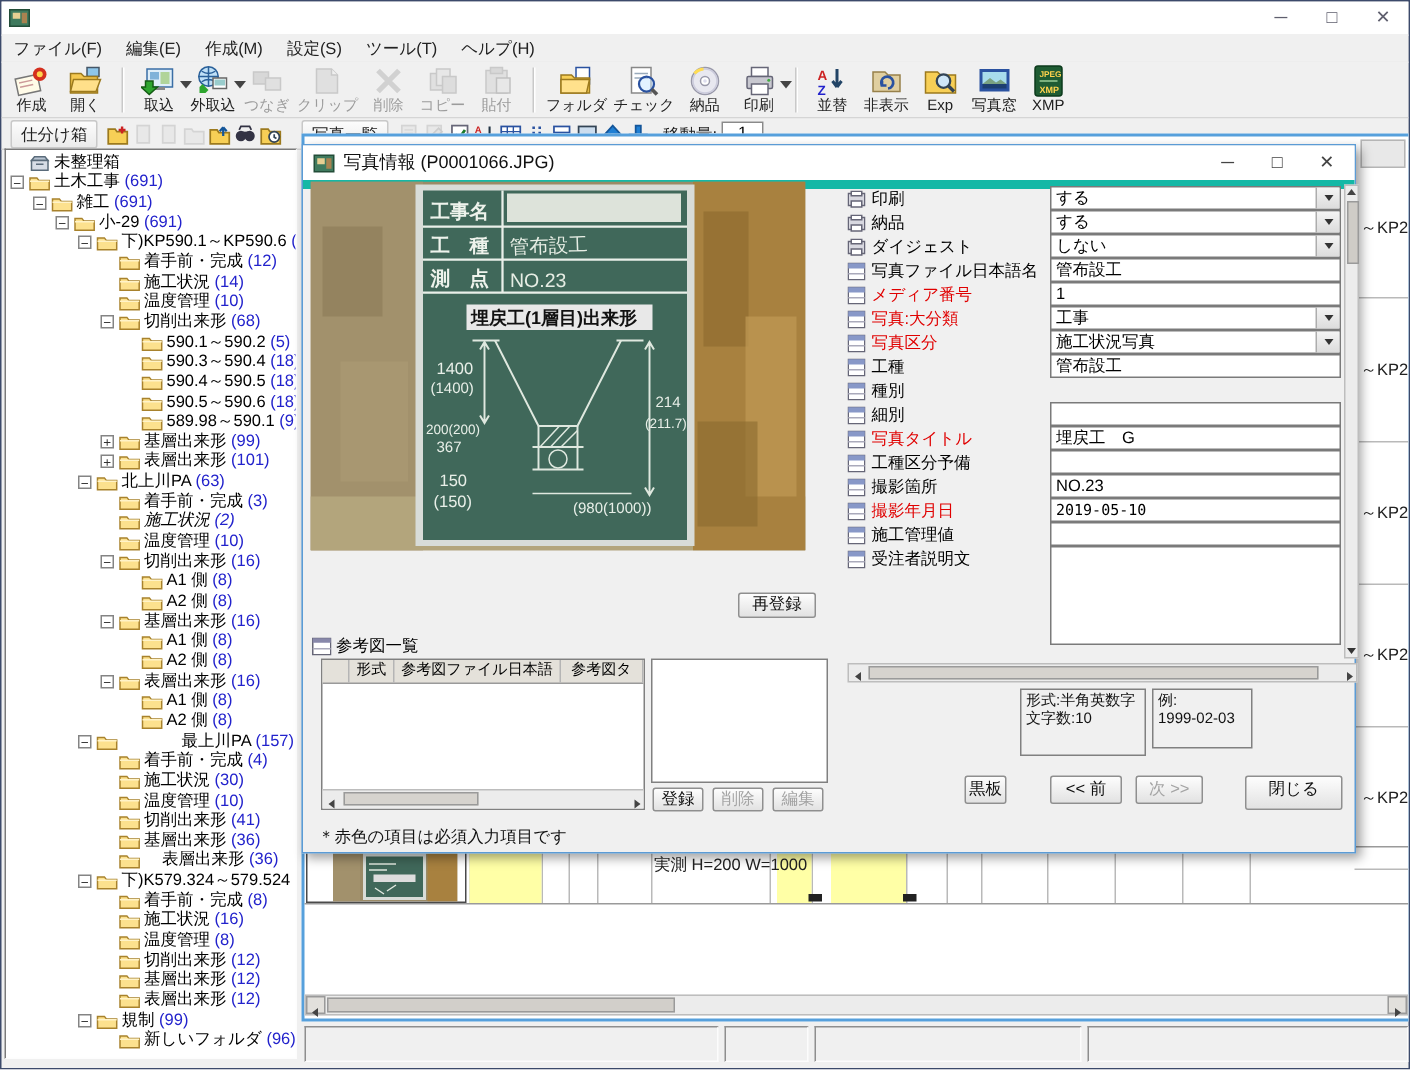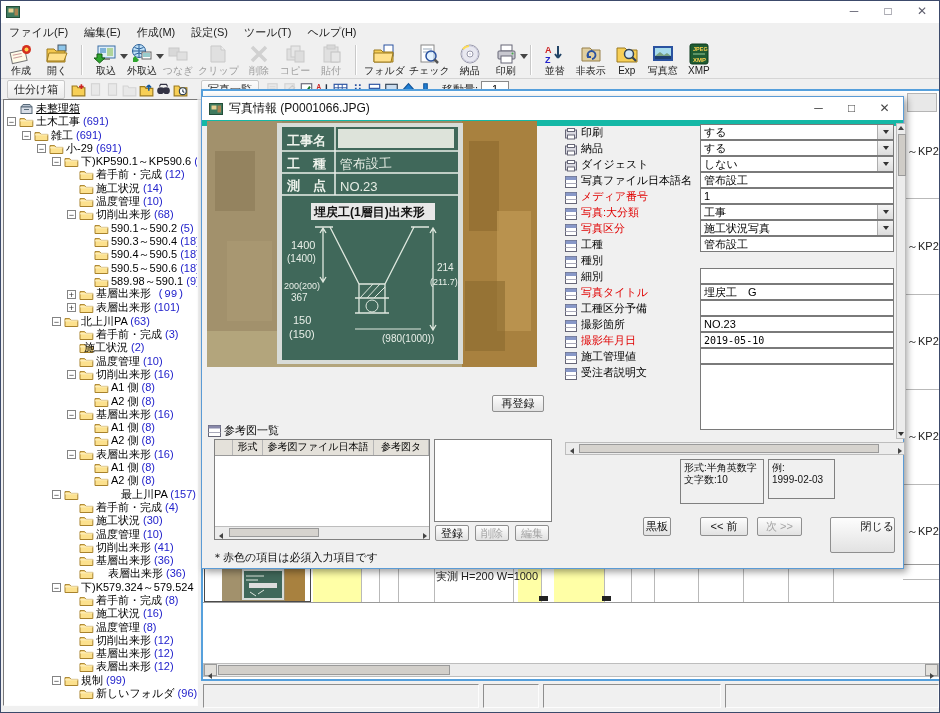--- a/index.html
+++ b/index.html
@@ -368,21 +368,21 @@
     </div>
   </div>
 
   <div class="treepane" id="treepane">
       <div class="trow">
         <span class="ticon2" style="left: 15px;"><svg viewBox="0 0 15 13">
             <path d="M2 5 l2 -2.5 h7 l2 2.5z" fill="#b8c4d2" stroke="#5a6b7a"></path>
             <rect x="2" y="5" width="11" height="6.5" fill="#d7dde6" stroke="#5a6b7a"></rect>
             <path d="M5 7.5 h5" stroke="#5a6b7a"></path>
           </svg></span>
-        <span class="tlabelwrap" style="left: 32px; text-decoration: underline;"><span class="tname">未整理箱</span><span> </span><span class="tcount"></span></span>
+        <span class="tlabelwrap" style="left: 32px;"><span class="tname">未整理箱</span><span> </span><span class="tcount"></span></span>
       </div>
       <div class="trow">
         <span class="texpand" style="left: 3px;">−</span>
         <span class="ticon2" style="left: 15px;"><svg viewBox="0 0 15 13">
             <path d="M1 3.6 h4.6 l1.4 1.8 h6.8 V11.5 H1z" fill="#fce18e" stroke="#a8822c"></path>
             <path d="M1 5.8 h12.8" stroke="#fff3c8"></path>
           </svg></span>
         <span class="tlabelwrap" style="left: 32px;"><span class="tname">土木工事</span><span> </span><span class="tcount">(691)</span></span>
       </div>
       <div class="trow">
@@ -472,21 +472,21 @@
             <path d="M1 5.8 h12.8" stroke="#fff3c8"></path>
           </svg></span>
         <span class="tlabelwrap" style="left: 107px;"><span class="tname">589.98～590.1</span><span> </span><span class="tcount">(9)</span></span>
       </div>
       <div class="trow">
         <span class="texpand" style="left: 63px;">+</span>
         <span class="ticon2" style="left: 75px;"><svg viewBox="0 0 15 13">
             <path d="M1 3.6 h4.6 l1.4 1.8 h6.8 V11.5 H1z" fill="#fce18e" stroke="#a8822c"></path>
             <path d="M1 5.8 h12.8" stroke="#fff3c8"></path>
           </svg></span>
-        <span class="tlabelwrap" style="left: 92px; font-family: Liberation Mono, monospace;"><span class="tname">基層出来形</span><span> </span><span class="tcount">(99)</span></span>
+        <span class="tlabelwrap" style="left: 92px;"><span class="tname">基層出来形</span><span> </span><span class="tcount">(99)</span></span>
       </div>
       <div class="trow">
         <span class="texpand" style="left: 63px;">+</span>
         <span class="ticon2" style="left: 75px;"><svg viewBox="0 0 15 13">
             <path d="M1 3.6 h4.6 l1.4 1.8 h6.8 V11.5 H1z" fill="#fce18e" stroke="#a8822c"></path>
             <path d="M1 5.8 h12.8" stroke="#fff3c8"></path>
           </svg></span>
         <span class="tlabelwrap" style="left: 92px;"><span class="tname">表層出来形</span><span> </span><span class="tcount">(101)</span></span>
       </div>
       <div class="trow">
@@ -502,21 +502,21 @@
             <path d="M1 3.6 h4.6 l1.4 1.8 h6.8 V11.5 H1z" fill="#fce18e" stroke="#a8822c"></path>
             <path d="M1 5.8 h12.8" stroke="#fff3c8"></path>
           </svg></span>
         <span class="tlabelwrap" style="left: 92px;"><span class="tname">着手前・完成</span><span> </span><span class="tcount">(3)</span></span>
       </div>
       <div class="trow">
         <span class="ticon2" style="left: 75px;"><svg viewBox="0 0 15 13">
             <path d="M1 3.6 h4.6 l1.4 1.8 h6.8 V11.5 H1z" fill="#fce18e" stroke="#a8822c"></path>
             <path d="M1 5.8 h12.8" stroke="#fff3c8"></path>
           </svg></span>
-        <span class="tlabelwrap" style="left: 80px;"><span class="tname">施工状況</span><span> </span><span class="tcount">(2)</span></span>
+        <span class="tlabelwrap" style="left: 92px; font-style: italic;"><span class="tname">施工状況</span><span> </span><span class="tcount">(2)</span></span>
       </div>
       <div class="trow">
         <span class="ticon2" style="left: 75px;"><svg viewBox="0 0 15 13">
             <path d="M1 3.6 h4.6 l1.4 1.8 h6.8 V11.5 H1z" fill="#fce18e" stroke="#a8822c"></path>
             <path d="M1 5.8 h12.8" stroke="#fff3c8"></path>
           </svg></span>
         <span class="tlabelwrap" style="left: 92px;"><span class="tname">温度管理</span><span> </span><span class="tcount">(10)</span></span>
       </div>
       <div class="trow">
         <span class="texpand" style="left: 63px;">−</span>
@@ -1018,19 +1018,19 @@
 
     <div class="helpbox" style="left:478px;top:362px;width:84px;height:45px;">形式:半角英数字
 文字数:10</div>
     <div class="helpbox" style="left:566px;top:362px;width:67px;height:40px;">例:
 1999-02-03</div>
 
     <div id="navbtns">
         <div class="btn3d" style="left: 441px; top: 420px; width: 28px; height: 19px; line-height: 17px;">黒板</div>
         <div class="btn3d" style="left: 498px; top: 420px; width: 48px; height: 19px; line-height: 17px;">&lt;&lt; 前</div>
         <div class="btn3d disabled" style="left: 555px; top: 420px; width: 45px; height: 19px; line-height: 17px;">次 &gt;&gt;</div>
-        <div class="btn3d" style="left: 628px; top: 420px; width: 65px; height: 36px; line-height: 17px; text-align: right;">閉じる</div>
+        <div class="btn3d" style="left: 628px; top: 420px; width: 65px; height: 23px; line-height: 17px;">閉じる</div>
       </div>
 
     <div class="hintbar">＊赤色の項目は必須入力項目です</div>
   </div>
 
 </div>
 
 </body></html>

